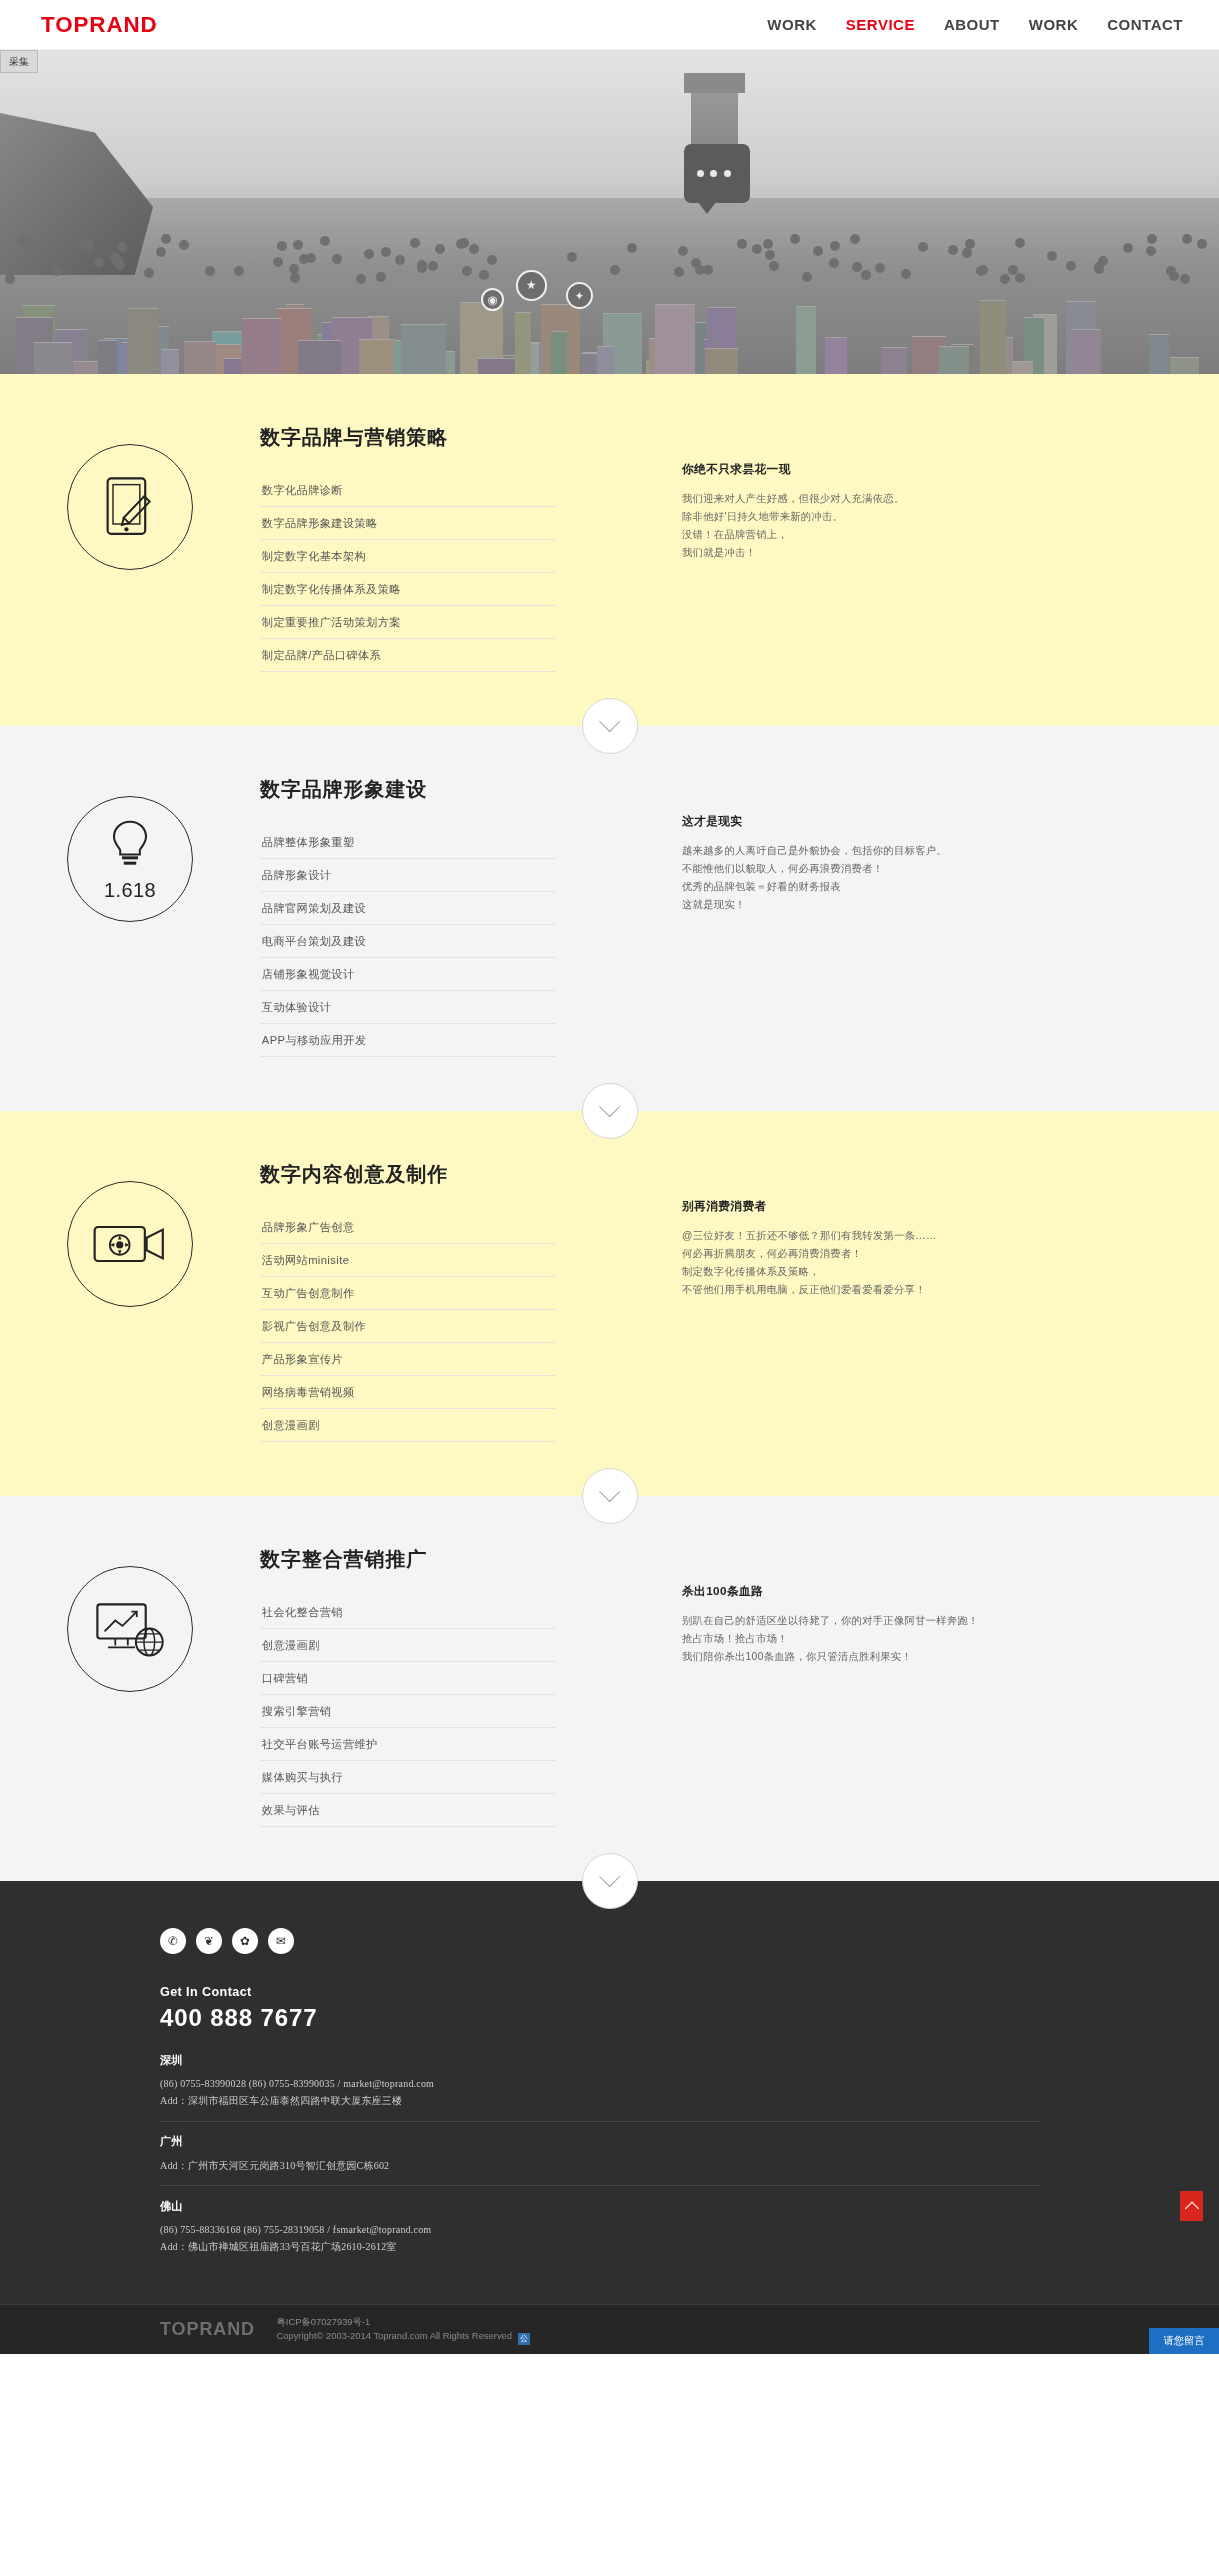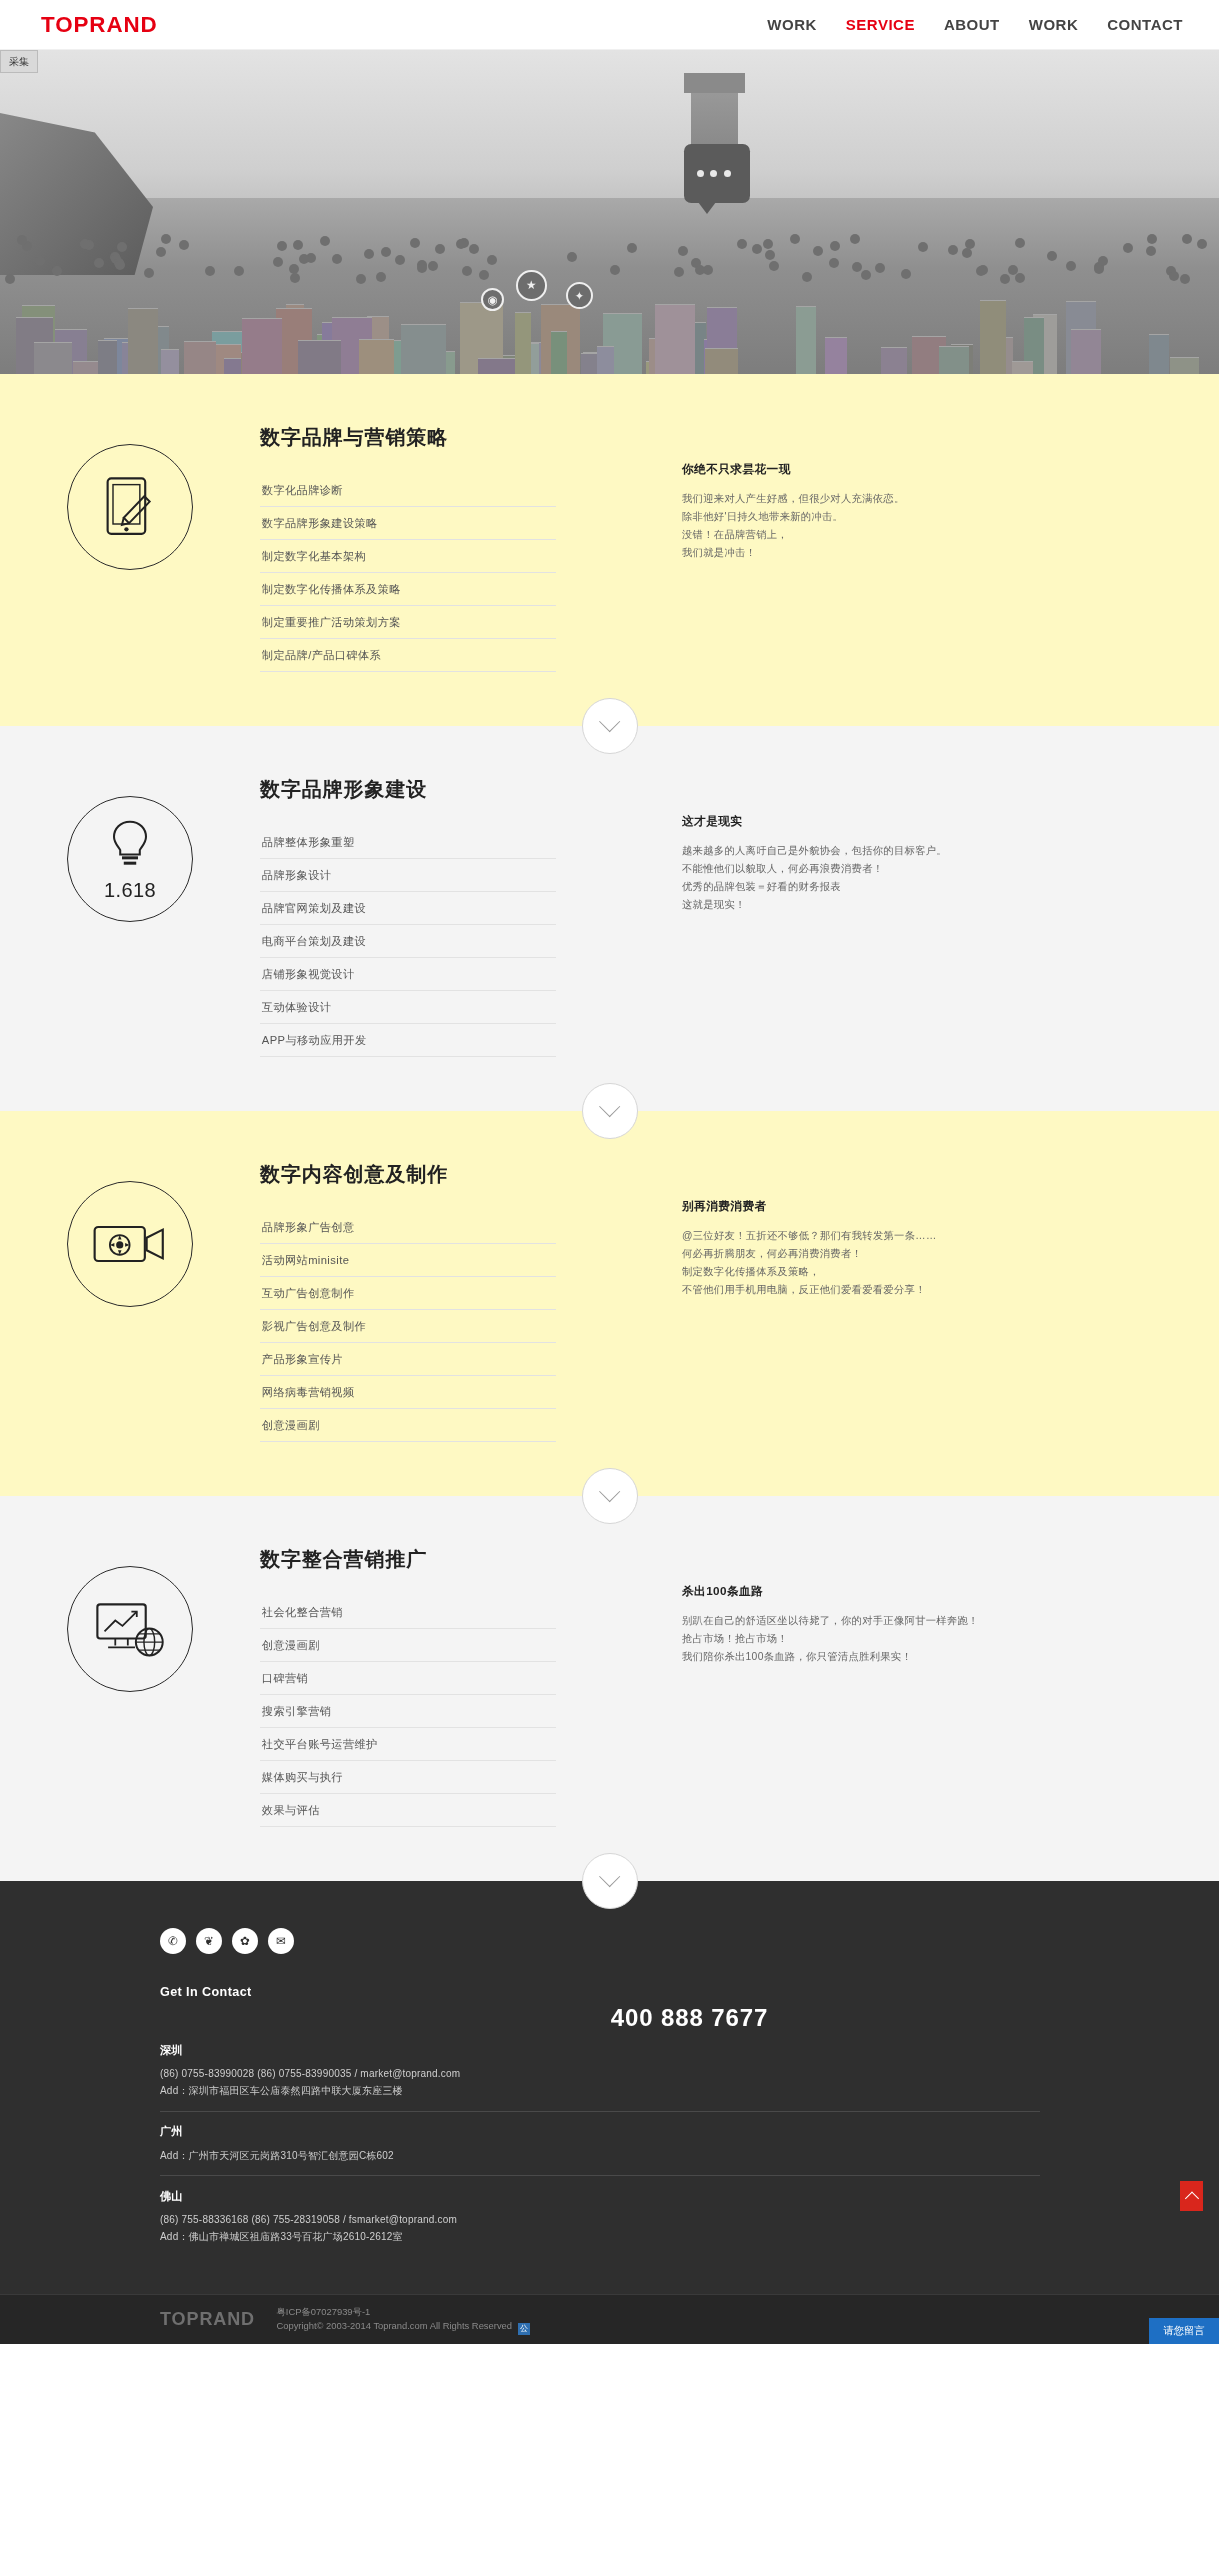--- a/index.html
+++ b/index.html
@@ -152,22 +152,22 @@
   
   .footer { background: #2f2f2f; color:#ddd; padding: 47px 0 25px; position: relative; }
   .footer-inner { width: 1219px; margin: 0 auto; padding-left: 160px; }
   .social { display:flex; gap: 10px; margin-bottom: 30.5px; }
   .social i {
     width: 26px; height: 26px; border-radius:50%; background:#fff; color:#2f2f2f;
     display:flex; align-items:center; justify-content:center; font-size: 11.7px;
     font-style: normal; cursor:pointer;
   }
   .get-in { font-size: 12.6px; font-weight:bold; color:#fff; margin-bottom: 5.4px; letter-spacing:0.4px;}
-  .phone { font-size: 24px; font-weight: bold; color:#fff; letter-spacing: 0.9px; margin-bottom: 11px; text-align: center; }
-  .city-block { width: 880px; padding-bottom: 11.7px; margin-bottom: 12.6px; border-bottom: 0.9px solid #4a4a4a; }
+  .phone { font-size: 24px; font-weight: bold; color:#fff; letter-spacing: 0.9px; margin-bottom: 21px; }
+  .city-block { width: 880px; padding-bottom: 11.7px; margin-bottom: 12.6px; border-bottom: 0.9px solid #4a4a4a; font-family: Liberation Serif, serif; }
   .city-name { font-size: 11.2px; font-weight:bold; color:#fff; margin-bottom: 7.2px; }
   .city-line { font-size: 10px; color:#cfcfcf; line-height: 17px; letter-spacing:0.2px; }
 
   .copyright-bar {
     background: #262626; border-top: 0.9px solid #3a3a3a;
     height: 50px; display:flex; align-items:center; padding-left: 160px;
   }
   .cr-logo { font-size: 18px; font-weight:bold; color:#6f6f6f; letter-spacing:0.9px; margin-right: 21.5px; }
   .cr-text { font-size: 9.4px; color:#8a8a8a; line-height: 14.4px; }
   .cr-badge {

